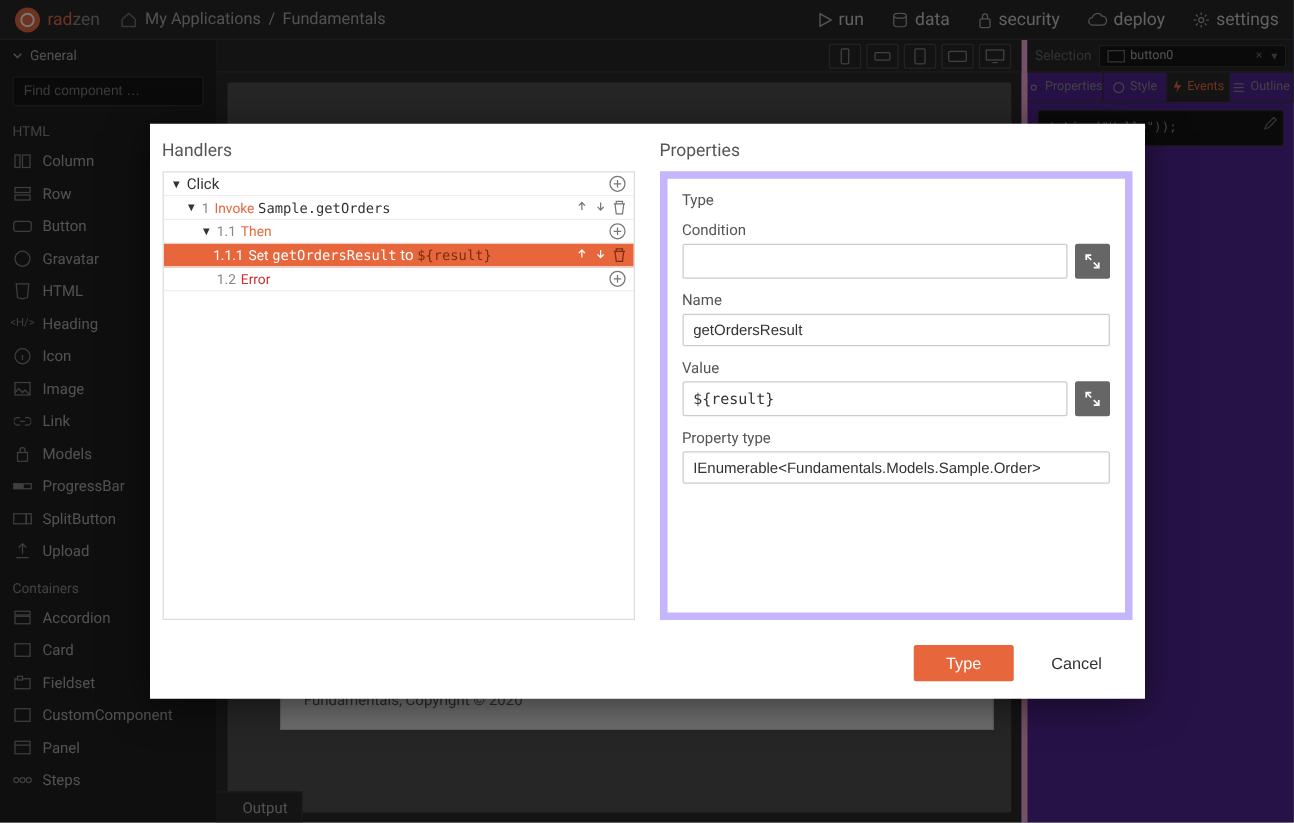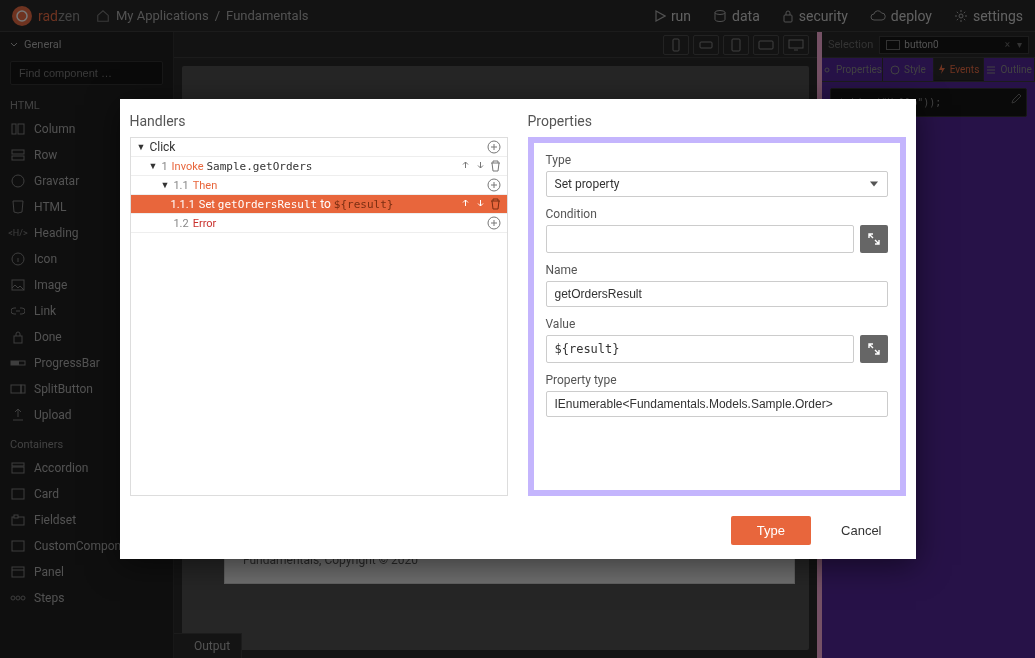--- a/index.html
+++ b/index.html
@@ -235,20 +235,28 @@
           <svg width="14" height="12">
             <rect x="1" y="1" width="12" height="4" fill="none" stroke="#aaa"></rect>
             <rect x="1" y="7" width="12" height="4" fill="none" stroke="#aaa"></rect>
           </svg>
         </span>
         <span>Row</span>
       </div>
 
     <div class="sidebar-item">
         <span class="icn">
+          <svg width="16" height="10">
+            <rect x="1" y="1" width="14" height="8" rx="2" fill="none" stroke="#aaa"></rect>
+          </svg>
+        </span>
+        <span>Button</span>
+      </div>
+    <div class="sidebar-item">
+        <span class="icn">
           <svg width="14" height="14">
             <circle cx="7" cy="7" r="6" fill="none" stroke="#aaa"></circle>
           </svg>
         </span>
         <span>Gravatar</span>
       </div>
     <div class="sidebar-item">
         <span class="icn">
           <svg width="12" height="14">
             <path d="M1 1h10l-1 11-4 1-4-1z" fill="none" stroke="#aaa"></path>
@@ -288,21 +296,21 @@
         </span>
         <span>Link</span>
       </div>
     <div class="sidebar-item">
         <span class="icn">
           <svg width="10" height="13">
             <rect x="1" y="5" width="8" height="7" fill="none" stroke="#aaa"></rect>
             <path d="M3 5V3a2 2 0 014 0v2" fill="none" stroke="#aaa"></path>
           </svg>
         </span>
-        <span>Done</span>
+        <span>Models</span>
       </div>
     <div class="sidebar-item">
         <span class="icn">
           <svg width="16" height="6">
             <rect x="1" y="1" width="14" height="4" fill="none" stroke="#aaa"></rect>
             <rect x="1" y="1" width="8" height="4" fill="#aaa"></rect>
           </svg>
         </span>
         <span>ProgressBar</span>
       </div>
@@ -560,23 +568,20 @@
           </div>
 
         </div>
       </div>
 
       <div class="modal-right">
         <div class="modal-title">Properties</div>
         <div class="prop-box">
 
           <div class="prop-label">Type</div>
-          <div class="prop-select-wrap">
-            <div class="prop-select">Set property</div>
-          </div>
 
           <div class="prop-label">Condition</div>
           <div class="prop-row-with-btn">
             <input class="prop-input" value="" style="">
             <div class="sq-btn">
               <svg width="14" height="14" viewBox="0 0 14 14">
                   <path d="M2 6V2h4M12 8v4H8M2 2l4 4M12 12L8 8" fill="none" stroke="#fff" stroke-width="1.4"></path>
                 </svg>
             </div>
           </div>

